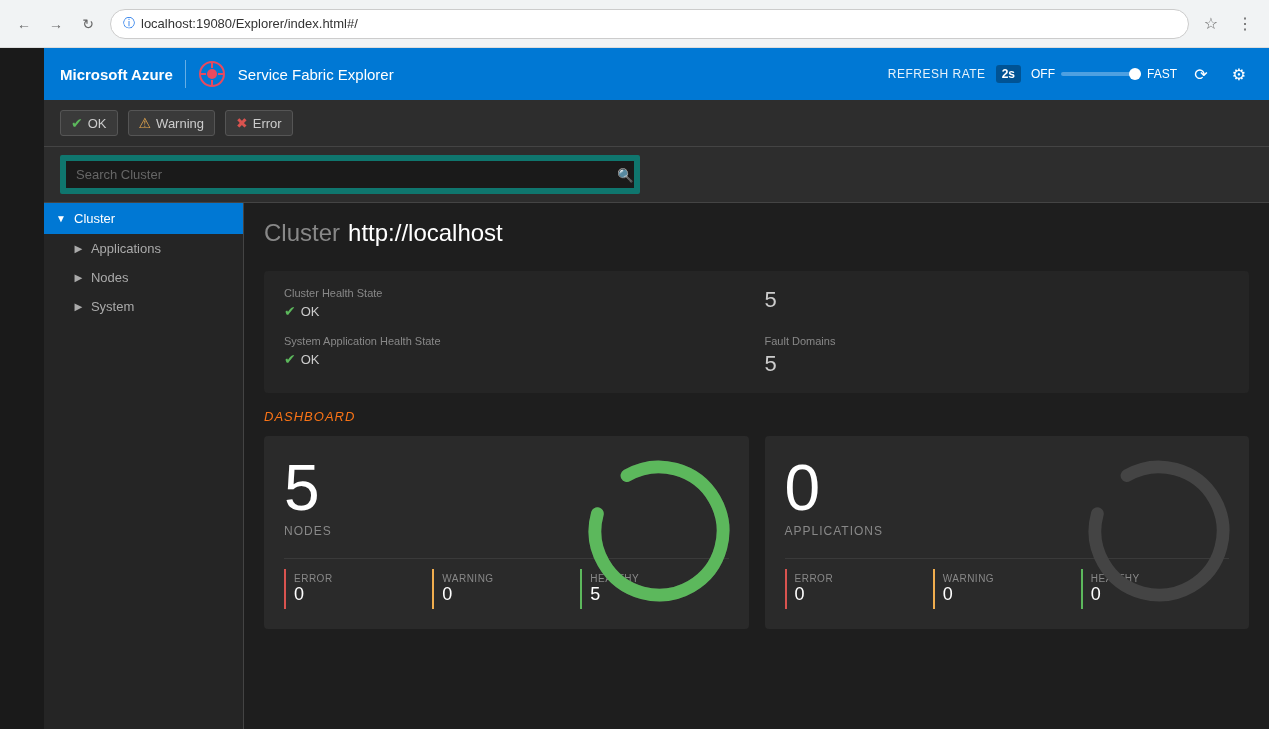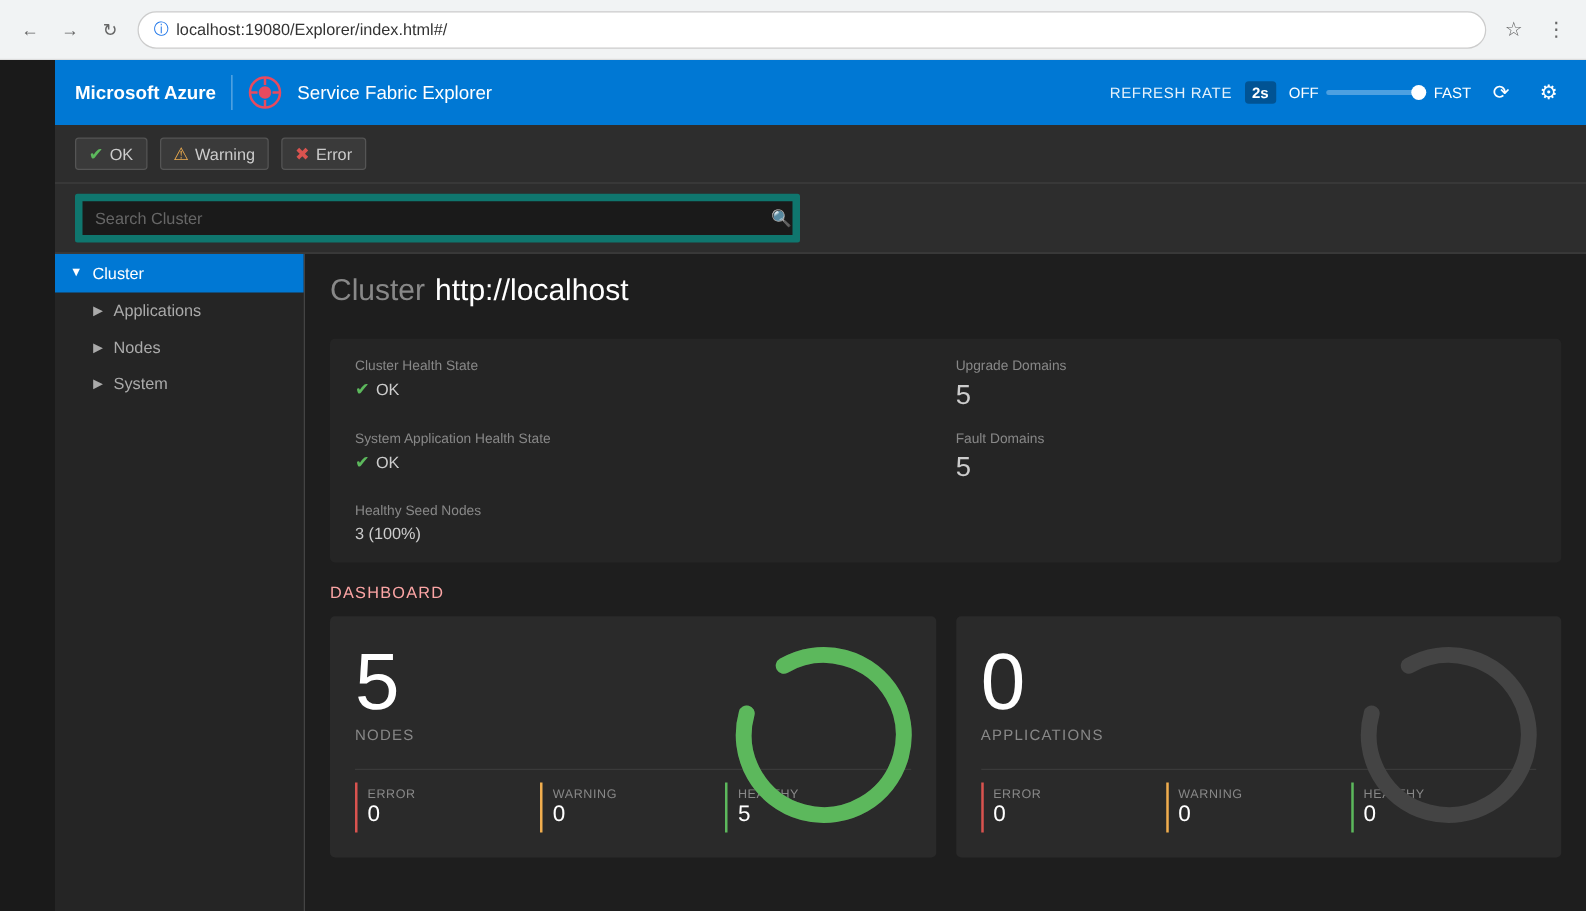--- a/index.html
+++ b/index.html
@@ -70,21 +70,21 @@
     
     .essentials-panel { padding: 16px 20px; background: #252525; margin: 16px 20px; border-radius: 4px; }
     .essentials-grid { display: grid; grid-template-columns: 1fr 1fr; gap: 16px; }
     .essentials-item label { font-size: 11px; color: #888; display: block; margin-bottom: 4px; }
     .essentials-item .value { font-size: 13px; color: #ccc; display: flex; align-items: center; gap: 5px; }
     .essentials-item .value .ok-icon { color: #5cb85c; }
     .essentials-item .number-value { font-size: 22px; color: #ccc; font-weight: 300; }
 
     
     .dashboard-section { padding: 0 20px 20px; }
-    .dashboard-title { font-size: 13px; color: #fca5a5; letter-spacing: 1px; margin-bottom: 12px; }
+    .dashboard-title { font-size: 13px; color: #f97316; letter-spacing: 1px; margin-bottom: 12px; font-style: italic; }
     .dashboard-cards { display: flex; gap: 16px; }
     .dashboard-card { flex: 1; background: #2a2a2a; border-radius: 4px; padding: 20px; position: relative; overflow: hidden; }
     .card-number { font-size: 64px; font-weight: 300; color: white; line-height: 1; margin-bottom: 4px; }
     .card-label { font-size: 12px; color: #888; letter-spacing: 1px; margin-bottom: 20px; }
     .card-stats { display: flex; gap: 0; border-top: 1px solid #3a3a3a; padding-top: 10px; }
     .card-stat { flex: 1; padding: 4px 8px; border-left: 2px solid transparent; }
     .card-stat.error { border-left-color: #d9534f; }
     .card-stat.warning { border-left-color: #f0ad4e; }
     .card-stat.healthy { border-left-color: #5cb85c; }
     .card-stat-label { font-size: 10px; color: #888; letter-spacing: 0.5px; }
@@ -200,37 +200,32 @@
       <div class="essentials-panel">
         <div class="essentials-grid">
           <div class="essentials-item">
             <label>Cluster Health State</label>
             <div class="value">
               <span class="ok-icon">✔</span>
               <span>OK</span>
             </div>
           </div>
           <div class="essentials-item">
-            <label>Upgrade Domains</label>
             <div class="number-value">5</div>
           </div>
           <div class="essentials-item">
             <label>System Application Health State</label>
             <div class="value">
               <span class="ok-icon">✔</span>
               <span>OK</span>
             </div>
           </div>
           <div class="essentials-item">
             <label>Fault Domains</label>
             <div class="number-value">5</div>
-          </div>
-          <div class="essentials-item">
-            <label>Healthy Seed Nodes</label>
-            <div class="value">3 (100%)</div>
           </div>
         </div>
       </div>
 
       <div class="dashboard-section">
         <div class="dashboard-title">DASHBOARD</div>
         <div class="dashboard-cards">
 
           <div class="dashboard-card">
             <div class="card-number">5</div>

